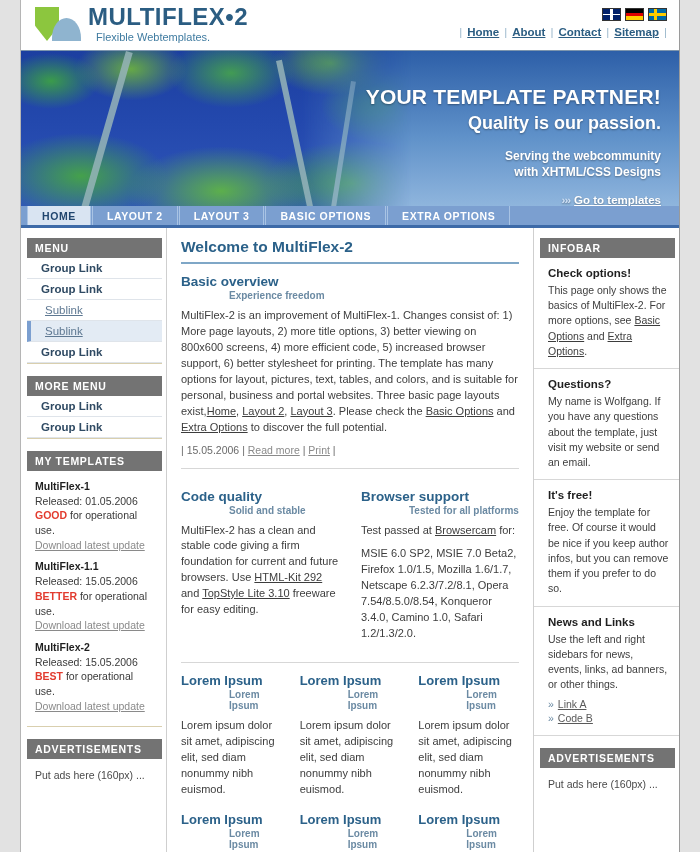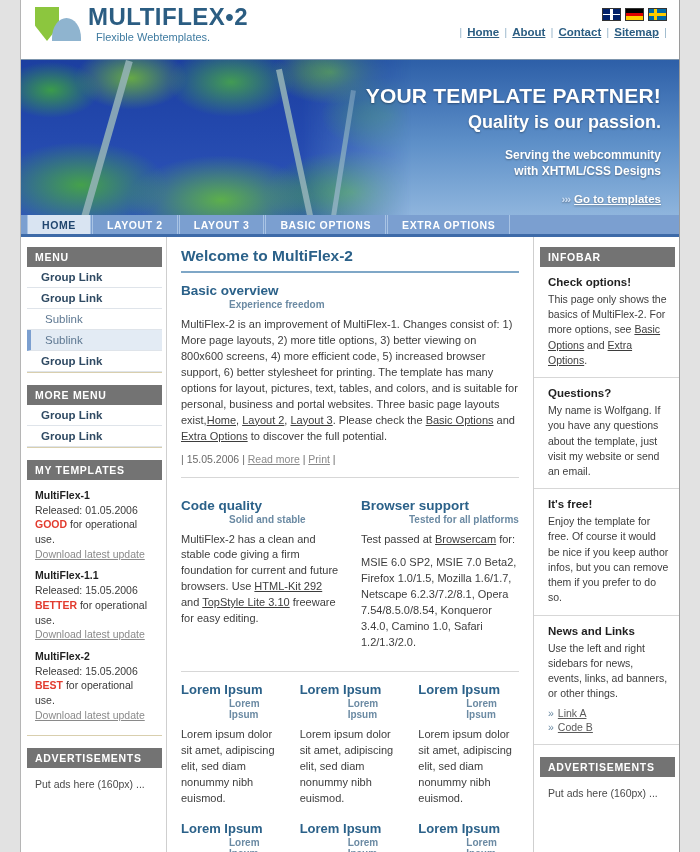--- a/index.html
+++ b/index.html
@@ -14,21 +14,21 @@
     margin: 0 auto;
     background: #ffffff;
     border-left: 1px solid #b5b5b5;
     border-right: 1px solid #9a9a9a;
     box-sizing: border-box;
     position: relative;
   }
 
   
   .topbar {
-    height: 59px;
+    height: 50px;
     background: #ffffff;
     display: flex;
     align-items: flex-start;
     justify-content: space-between;
     padding: 4px 12px 0 14px;
     box-sizing: border-box;
   }
   .brand { display: flex; align-items: center; gap: 7px; }
   .logo { width: 46px; height: 40px; position: relative; }
   .logo .wedge {
@@ -97,21 +97,21 @@
       radial-gradient(ellipse 120px 58px at 330px 132px, rgba(65,155,72,.95), transparent 72%),
       linear-gradient(to bottom, #1c3fa0 0%, #2348ad 45%, #2f56b8 100%);
     -webkit-mask-image: linear-gradient(to right, #000 0, #000 72%, transparent 100%);
     mask-image: linear-gradient(to right, #000 0, #000 72%, transparent 100%);
   }
   .banner .trunk {
     position: absolute; background: rgba(150,180,185,.85);
     transform-origin: top left;
   }
   .banner .text {
-    position: absolute; right: 18px; top: 24px; text-align: right;
+    position: absolute; right: 18px; top: 34px; text-align: right;
     color: #ffffff; text-shadow: 0 1px 2px rgba(0,0,0,.35);
   }
   .banner .h1 { font-size: 21px; font-weight: bold; letter-spacing: .2px; }
   .banner .h2 { font-size: 18px; font-weight: bold; margin-top: 4px; }
   .banner .h3 { font-size: 12px; font-weight: bold; margin-top: 14px; line-height: 1.35; }
   .banner .cta { font-size: 11.5px; font-weight: bold; margin-top: 14px; }
   .banner .cta .arrows { color: #cfe0f5; margin-right: 4px; letter-spacing: -1px; }
   .banner .cta a { color: #ffffff; text-decoration: underline; }
 
   
@@ -142,21 +142,21 @@
     padding: 4px 8px; margin: 0 4px 0 0;
   }
   .colR .blockhead { margin: 0 4px 0 6px; }
   .menulist { border-bottom: 1px solid #d9cfae; margin-right: 4px; }
   .menuitem {
     font-size: 11.5px; font-weight: bold; color: #2f4a63;
     padding: 4px 6px 4px 14px;
     border-bottom: 1px solid #dfe4ea;
   }
   .menuitem.sub {
-    font-weight: normal; color: #5e7892; padding-left: 18px;
+    font-weight: normal; color: #5e7892; padding-left: 18px; text-decoration: underline;
   }
   .menuitem.sub.active {
     background: #e3ebf4; border-left: 4px solid #7b9fd0; padding-left: 14px;
   }
   .blockspacer { height: 12px; }
 
   .tplbox { padding: 8px 8px 6px 8px; margin-right: 4px; border-bottom: 1px solid #d9cfae; }
   .tpl { margin-bottom: 7px; font-size: 10.5px; color: #3a3a3a; line-height: 1.4; }
   .tpl .name { font-weight: bold; color: #1f1f1f; }
   .tpl .grade { color: #e23b2e; font-weight: bold; }

